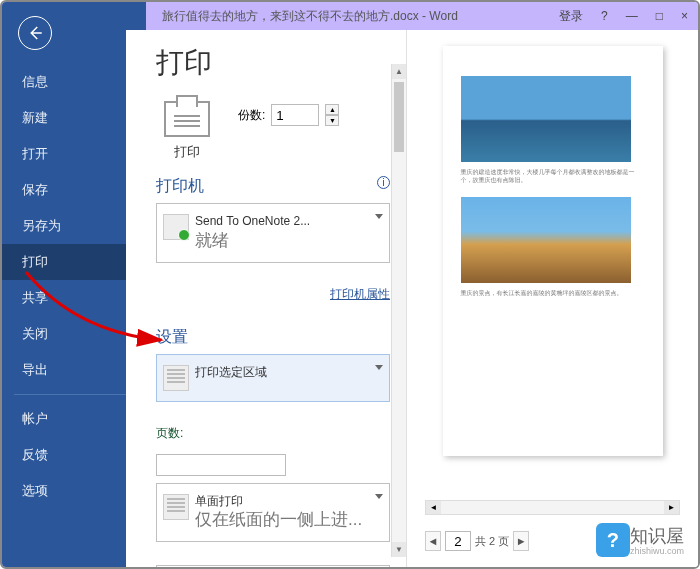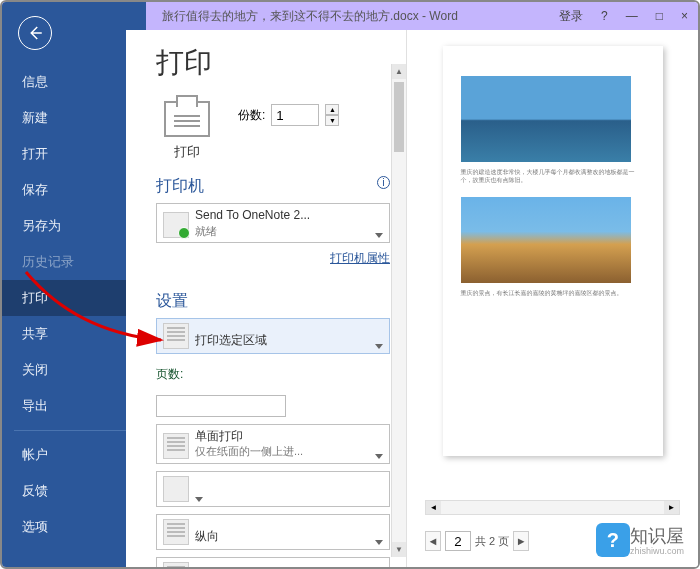--- a/index.html
+++ b/index.html
@@ -24,25 +24,25 @@
 .print-btn .ico{width:46px;height:36px;border:2px solid #999;margin:0 auto;position:relative}
 .print-btn .ico::before{content:"";position:absolute;top:-8px;left:10px;right:10px;height:10px;background:#fff;border:2px solid #999;border-bottom:none}
 .print-btn .ico::after{content:"";position:absolute;top:12px;left:8px;right:8px;height:2px;background:#999;box-shadow:0 5px 0 #999,0 10px 0 #999}
 .print-btn .lbl{margin-top:6px;font-size:13px;color:#333}
 .copies{display:flex;align-items:center;gap:6px;margin-top:8px}
 .copies input{width:48px;height:22px;border:1px solid #bbb;padding:0 4px;text-align:left}
 .spin{display:flex;flex-direction:column}
 .spin span{width:14px;height:11px;border:1px solid #bbb;font-size:7px;text-align:center;line-height:9px;background:#f4f4f4}
 .sect-title{color:#2b579a;font-size:16px;margin:10px 0 6px}
 .info-i{color:#2b579a;font-size:11px;float:right;border:1px solid #2b579a;border-radius:50%;width:13px;height:13px;text-align:center;line-height:11px}
-.dd{border:1px solid #c0c0c0;background:#fff;display:flex;align-items:flex-end;padding:4px 6px;margin-bottom:7px;position:relative}
+.dd{border:1px solid #c0c0c0;background:#fff;display:flex;align-items:flex-start;padding:10px 6px;margin-bottom:23px;position:relative}
 .dd.sel{background:#eaf1fb;border-color:#a6c4e8}
 .dd .ico{width:26px;height:26px;flex-shrink:0;margin-right:6px;background:#eee;border:1px solid #ccc;position:relative}
 .dd .txt{flex:1;font-size:12px;color:#333;line-height:1.3}
-.dd .txt .sub{color:#777;font-size:11px}
+.dd .txt .sub{color:#777;font-size:17px}
 .dd .chev{width:0;height:0;border-left:4px solid transparent;border-right:4px solid transparent;border-top:5px solid #666}
 .link{color:#2b579a;text-align:right;font-size:12px;margin-bottom:24px;text-decoration:underline}
 .label{font-size:12px;color:#14532d;margin:12px 0}
 .pages-input{border:1px solid #bbb;height:22px;width:130px;margin-bottom:7px}
 .scrollbar{position:absolute;right:0;top:34px;bottom:10px;width:15px;background:#f4f4f4;border-left:1px solid #ddd}
 .scrollbar .thumb{position:absolute;left:2px;right:2px;top:18px;height:70px;background:#c8c8c8}
 .scrollbar .arr{position:absolute;left:0;right:0;height:15px;background:#e8e8e8;text-align:center;font-size:8px;line-height:15px;color:#666}
 .scrollbar .arr.top{top:0}.scrollbar .arr.bot{bottom:0}
 .preview{flex:1;background:#fff;position:relative;border-left:1px solid #e0e0e0;padding:16px 20px}
 .page{width:220px;height:410px;background:#fff;box-shadow:2px 2px 6px rgba(0,0,0,.25);margin:0 auto;padding:18px;position:relative}
@@ -85,21 +85,20 @@
     <svg viewBox="0 0 24 24" fill="none" stroke="#fff" stroke-width="2">
         <path d="M15 4l-8 8 8 8M7 12h14"></path>
       </svg>
   </div>
   <div class="nav">
     <div>信息</div>
     <div>新建</div>
     <div>打开</div>
     <div>保存</div>
     <div>另存为</div>
-    <div class="dim">历史记录</div>
     <div class="active">打印</div>
     <div>共享</div>
     <div>关闭</div>
     <div>导出</div>
     <hr>
     <div>帐户</div>
     <div>反馈</div>
     <div>选项</div>
   </div>
 </div>

